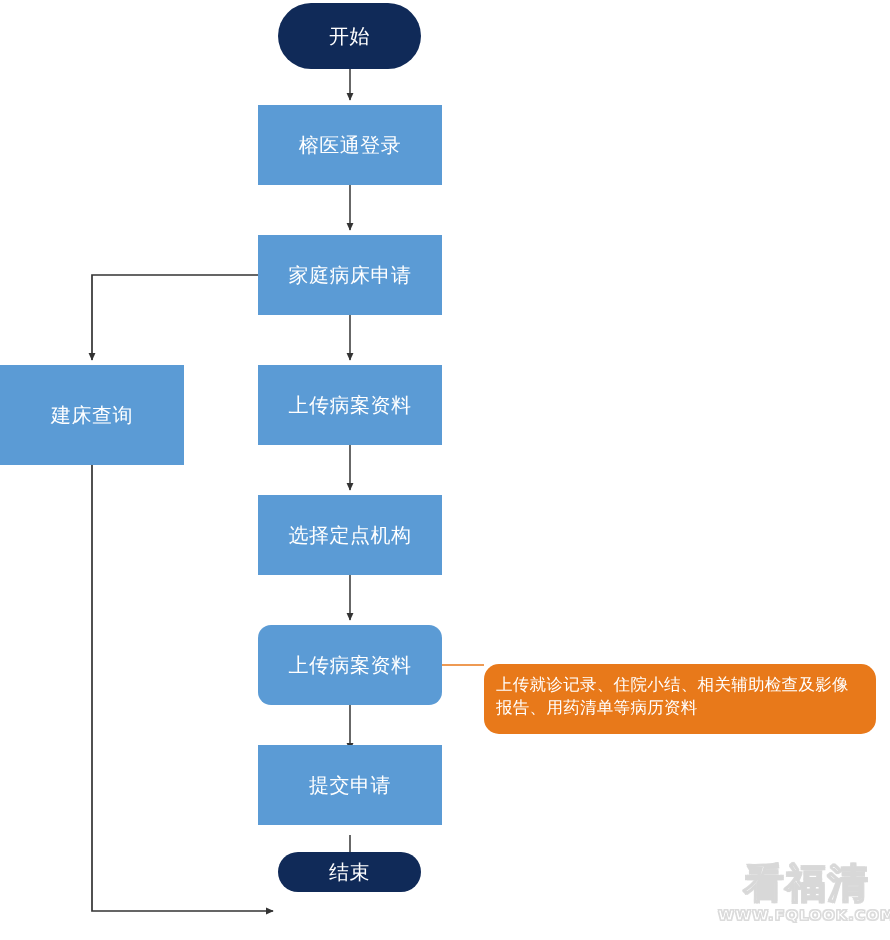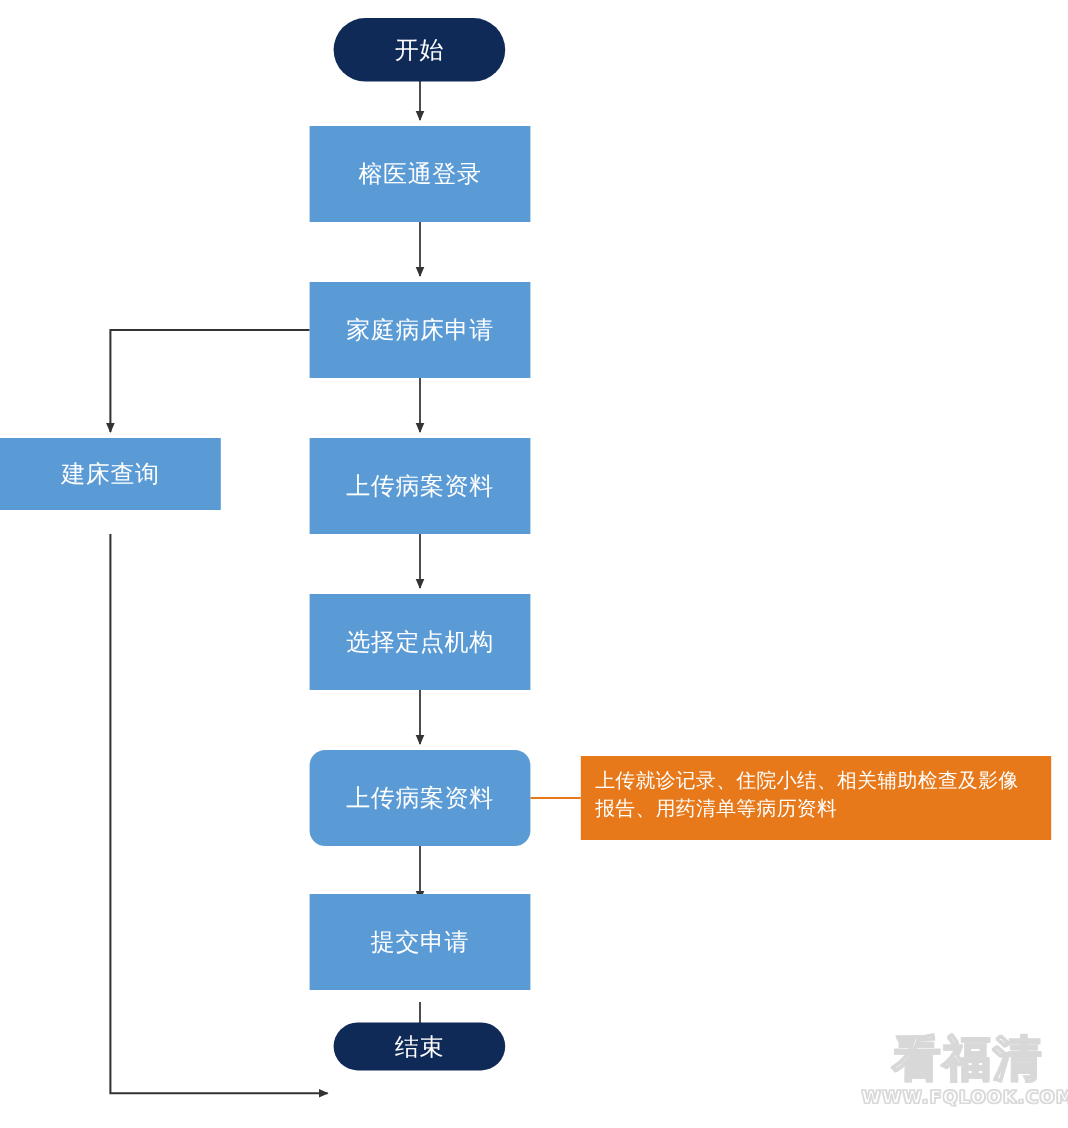--- a/index.html
+++ b/index.html
@@ -119,33 +119,33 @@
 
     <path d="M 350 705 L 350 750" stroke="#4d4d4d" stroke-width="1.7" fill="none" marker-end="url(#arrowhead)"></path>
 
     <path d="M 350 835 L 350 879" stroke="#4d4d4d" stroke-width="1.7" fill="none" marker-end="url(#arrowhead)"></path>
 
     <path d="M 92 445 L 92 911 L 273 911" stroke="#333333" stroke-width="1.7" fill="none" marker-end="url(#arrowhead)"></path>
 
     <path d="M 442 665 L 484 665" stroke="#E8791A" stroke-width="1.6" fill="none"></path>
   </svg>
 
-  <div class="node terminator" style="left:278px; top:15px; width:143px; height:53px;">
+  <div class="node terminator" style="left:278px; top:3px; width:143px; height:66px;">
     <span>开始</span>
   </div>
 
   <div class="node process" style="left:258px; top:235px; width:184px; height:80px;">
     <span>家庭病床申请</span>
   </div>
 
   <div class="node process" style="left:258px; top:105px; width:184px; height:80px;">
     <span>榕医通登录</span>
   </div>
 
-  <div class="node process" style="left:0px; top:365px; width:184px; height:60px;">
+  <div class="node process" style="left:0px; top:365px; width:184px; height:100px;">
     <span>建床查询</span>
   </div>
 
   <div class="node process" style="left:258px; top:365px; width:184px; height:80px;">
     <span>上传病案资料</span>
   </div>
 
   <div class="node process" style="left:258px; top:495px; width:184px; height:80px;">
     <span>选择定点机构</span>
   </div>
@@ -155,21 +155,21 @@
   </div>
 
   <div class="node process" style="left:258px; top:745px; width:184px; height:80px;">
     <span>提交申请</span>
   </div>
 
   <div class="node terminator" style="left:278px; top:852px; width:143px; height:40px;text-align:right;">
     <span>结束</span>
   </div>
 
-  <div class="callout" style="left:484px; top:630px; width:392px; height:70px;">
+  <div class="callout" style="left:484px; top:664px; width:392px; height:70px;border-radius:15px;">
     <span>上传就诊记录、住院小结、相关辅助检查及影像报告、用药清单等病历资料</span>
   </div>
 
   <div class="watermark" style="left:718px; top:862px;">
     <div class="wm-cn">看福清</div>
     <div class="wm-url">WWW.FQLOOK.COM</div>
   </div>
 
 </div>
 

